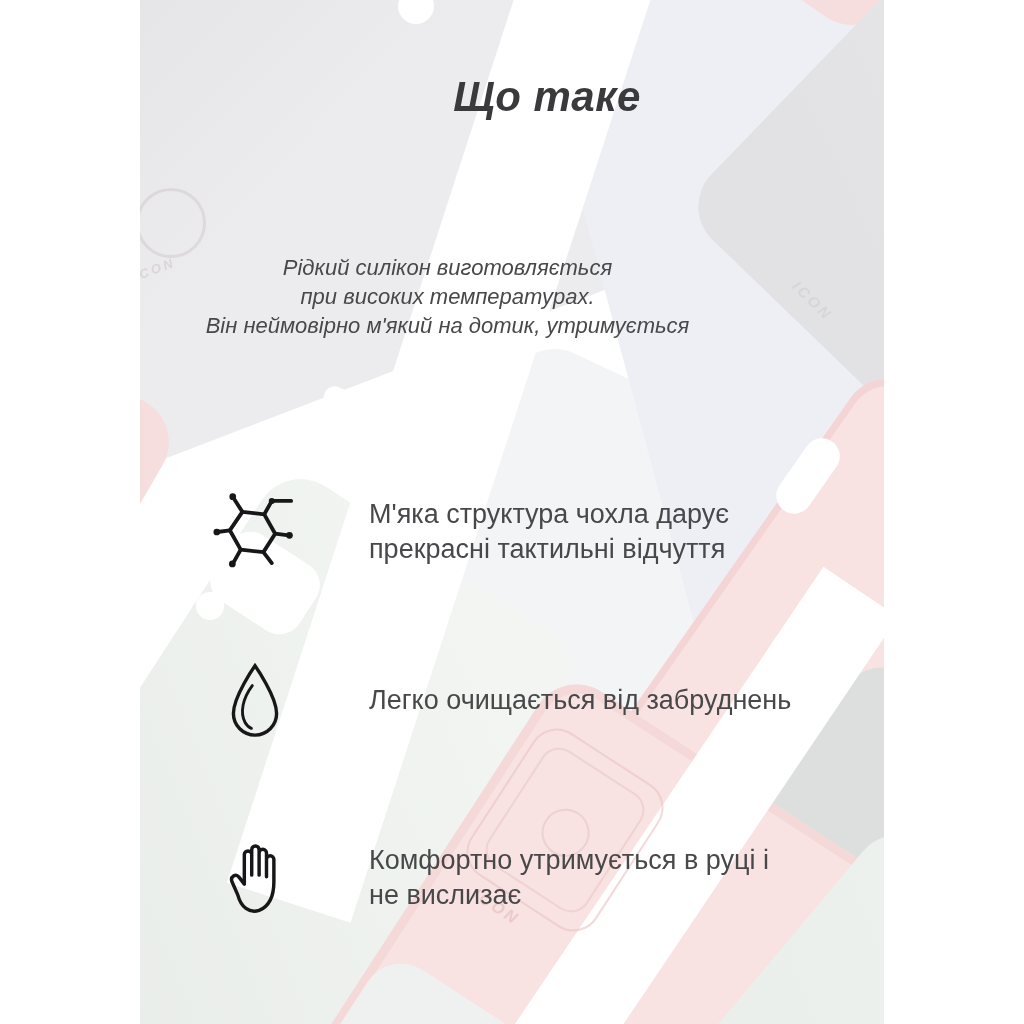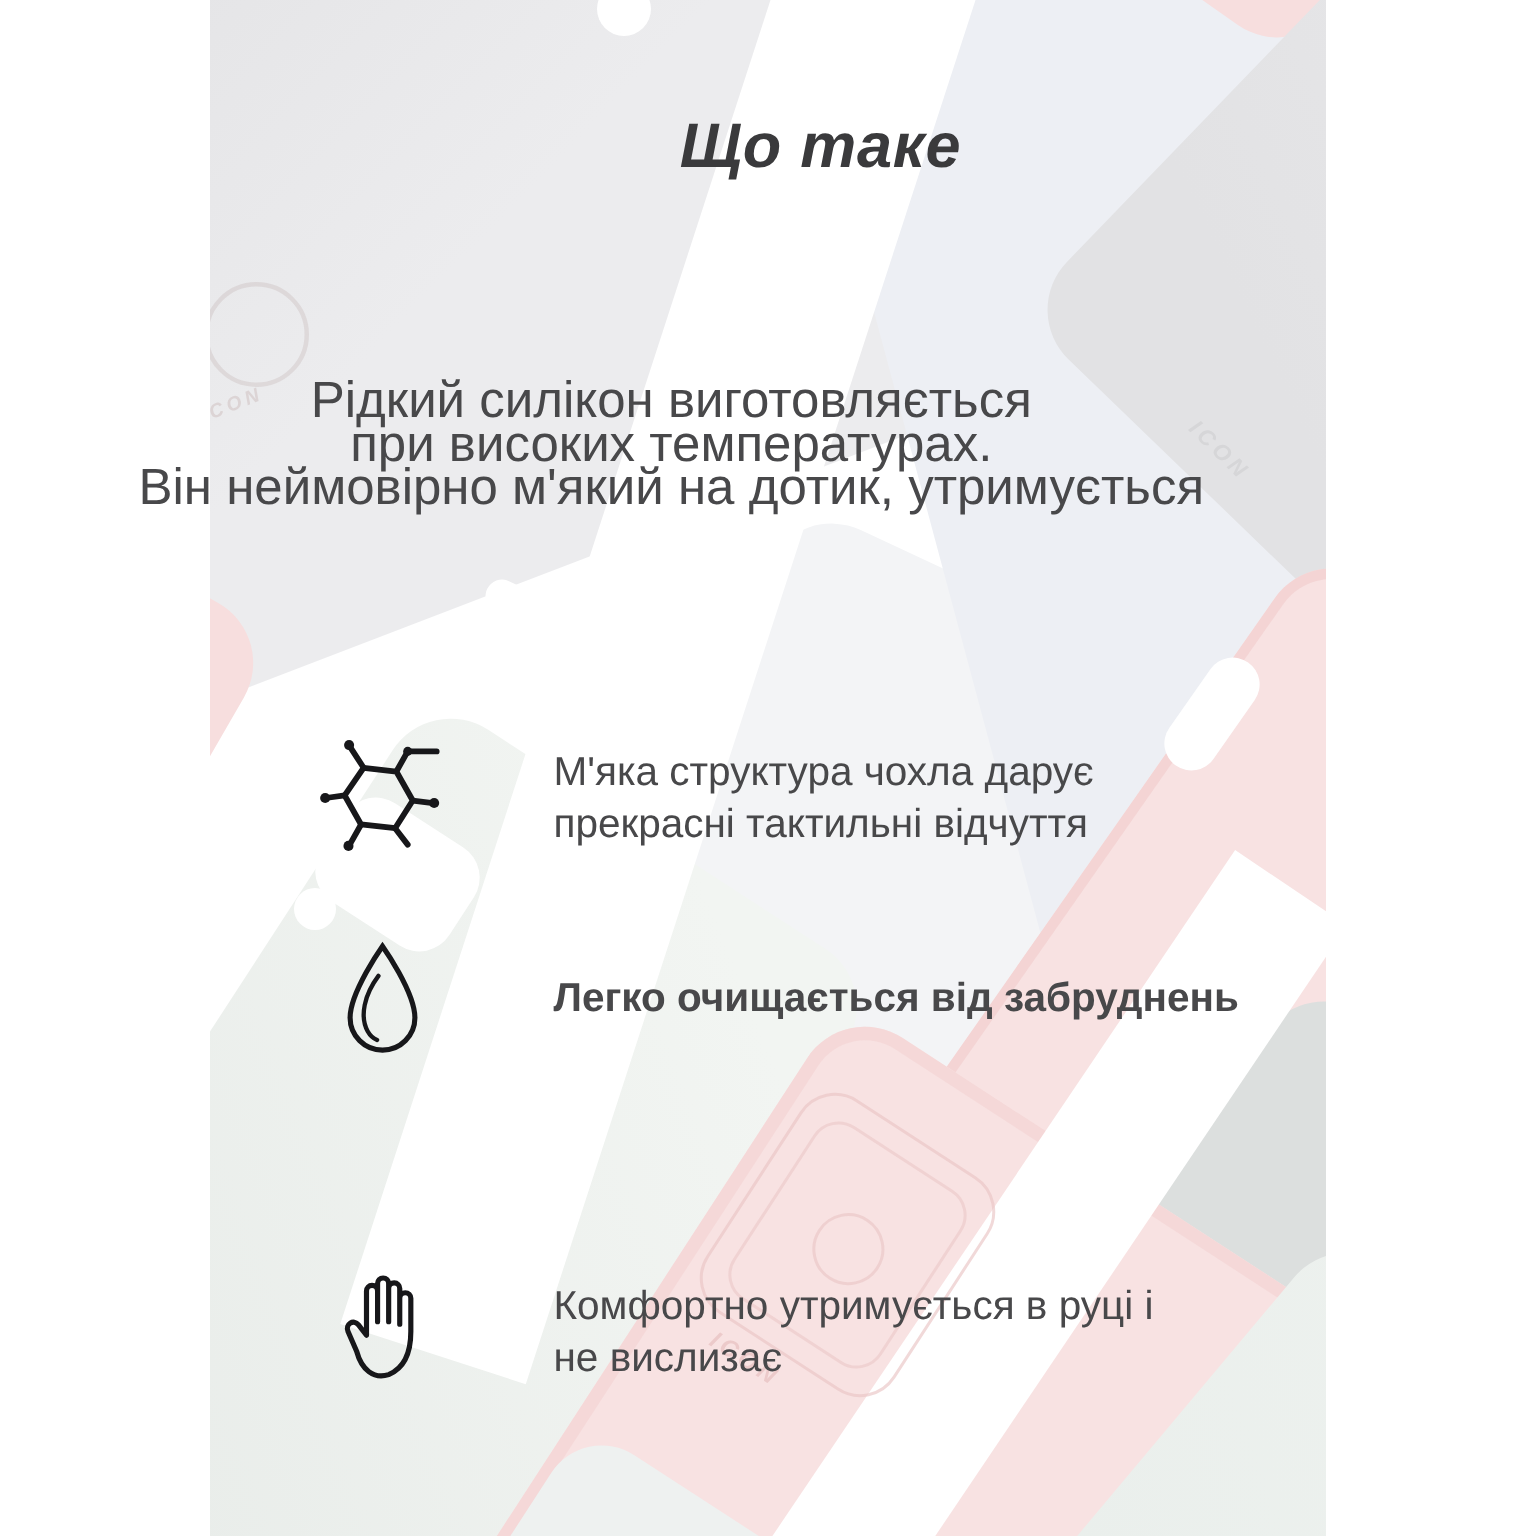--- a/index.html
+++ b/index.html
@@ -39,26 +39,26 @@
 
   
   .content{position:absolute;left:0;top:0;width:1024px;height:1024px;}
   .title{
     position:absolute;left:0;top:72px;width:1024px;text-align:center;
     font-size:42px;line-height:49px;font-weight:800;font-style:italic;
     color:var(--title-color,#3a3a3c);letter-spacing:.5px;padding-left:35px;
   }
   .intro{
     position:absolute;left:0;top:253px;width:895px;text-align:center;
-    font-size:34px;line-height:29px;color:var(--text-color,#48484a);
+    font-size:22px;line-height:29px;color:var(--text-color,#48484a);font-style:italic;
   }
   .feature{position:absolute;left:203px;right:120px;display:flex;align-items:center;}
   .f1{top:477px;height:110px;}
-  .f2{top:620px;height:90px;font-weight:bold;}
-  .f3{top:833px;height:90px;align-items:flex-end;}
+  .f2{top:655px;height:90px;}
+  .f3{top:833px;height:90px;}
   .icon-box{width:104px;display:flex;justify-content:center;align-items:center;flex:0 0 104px;}
   .f-text{margin-left:62px;font-size:27px;line-height:35px;color:var(--text-color,#4a4a4c);}
   svg{display:block;}
 </style>
 </head>
 <body>
 
 <div id="canvas">
 
   <div class="bg-strip">

